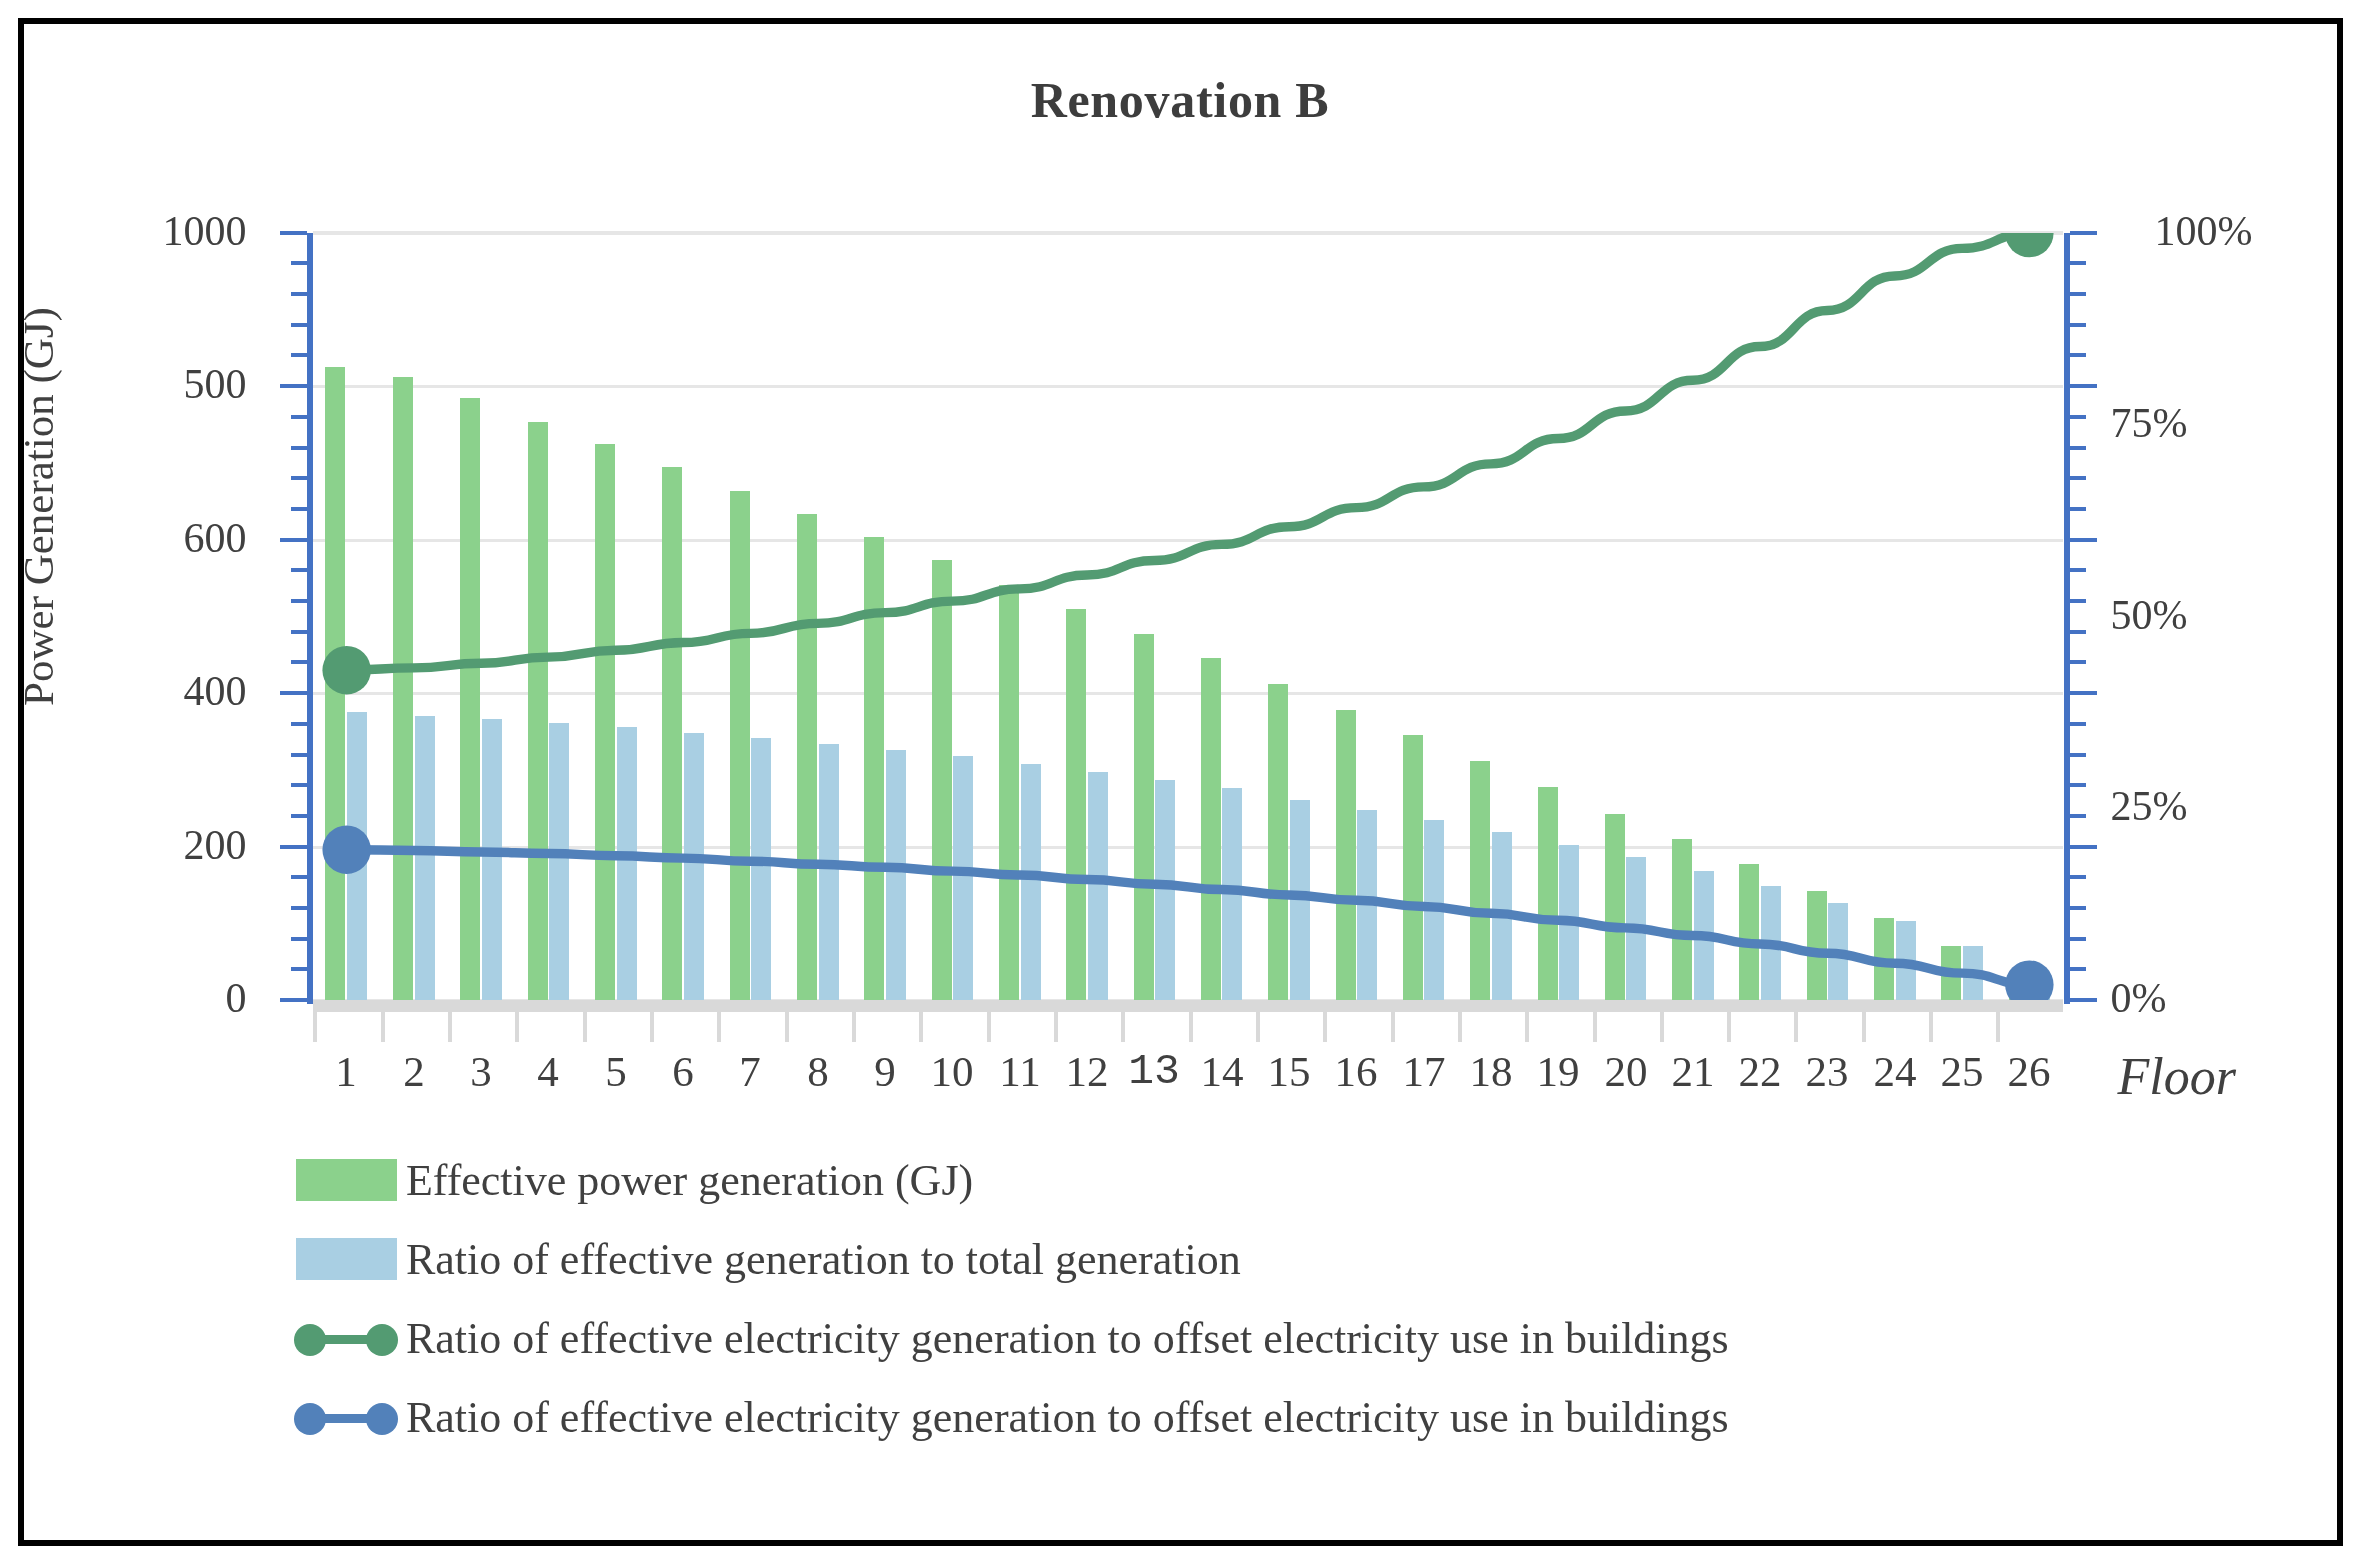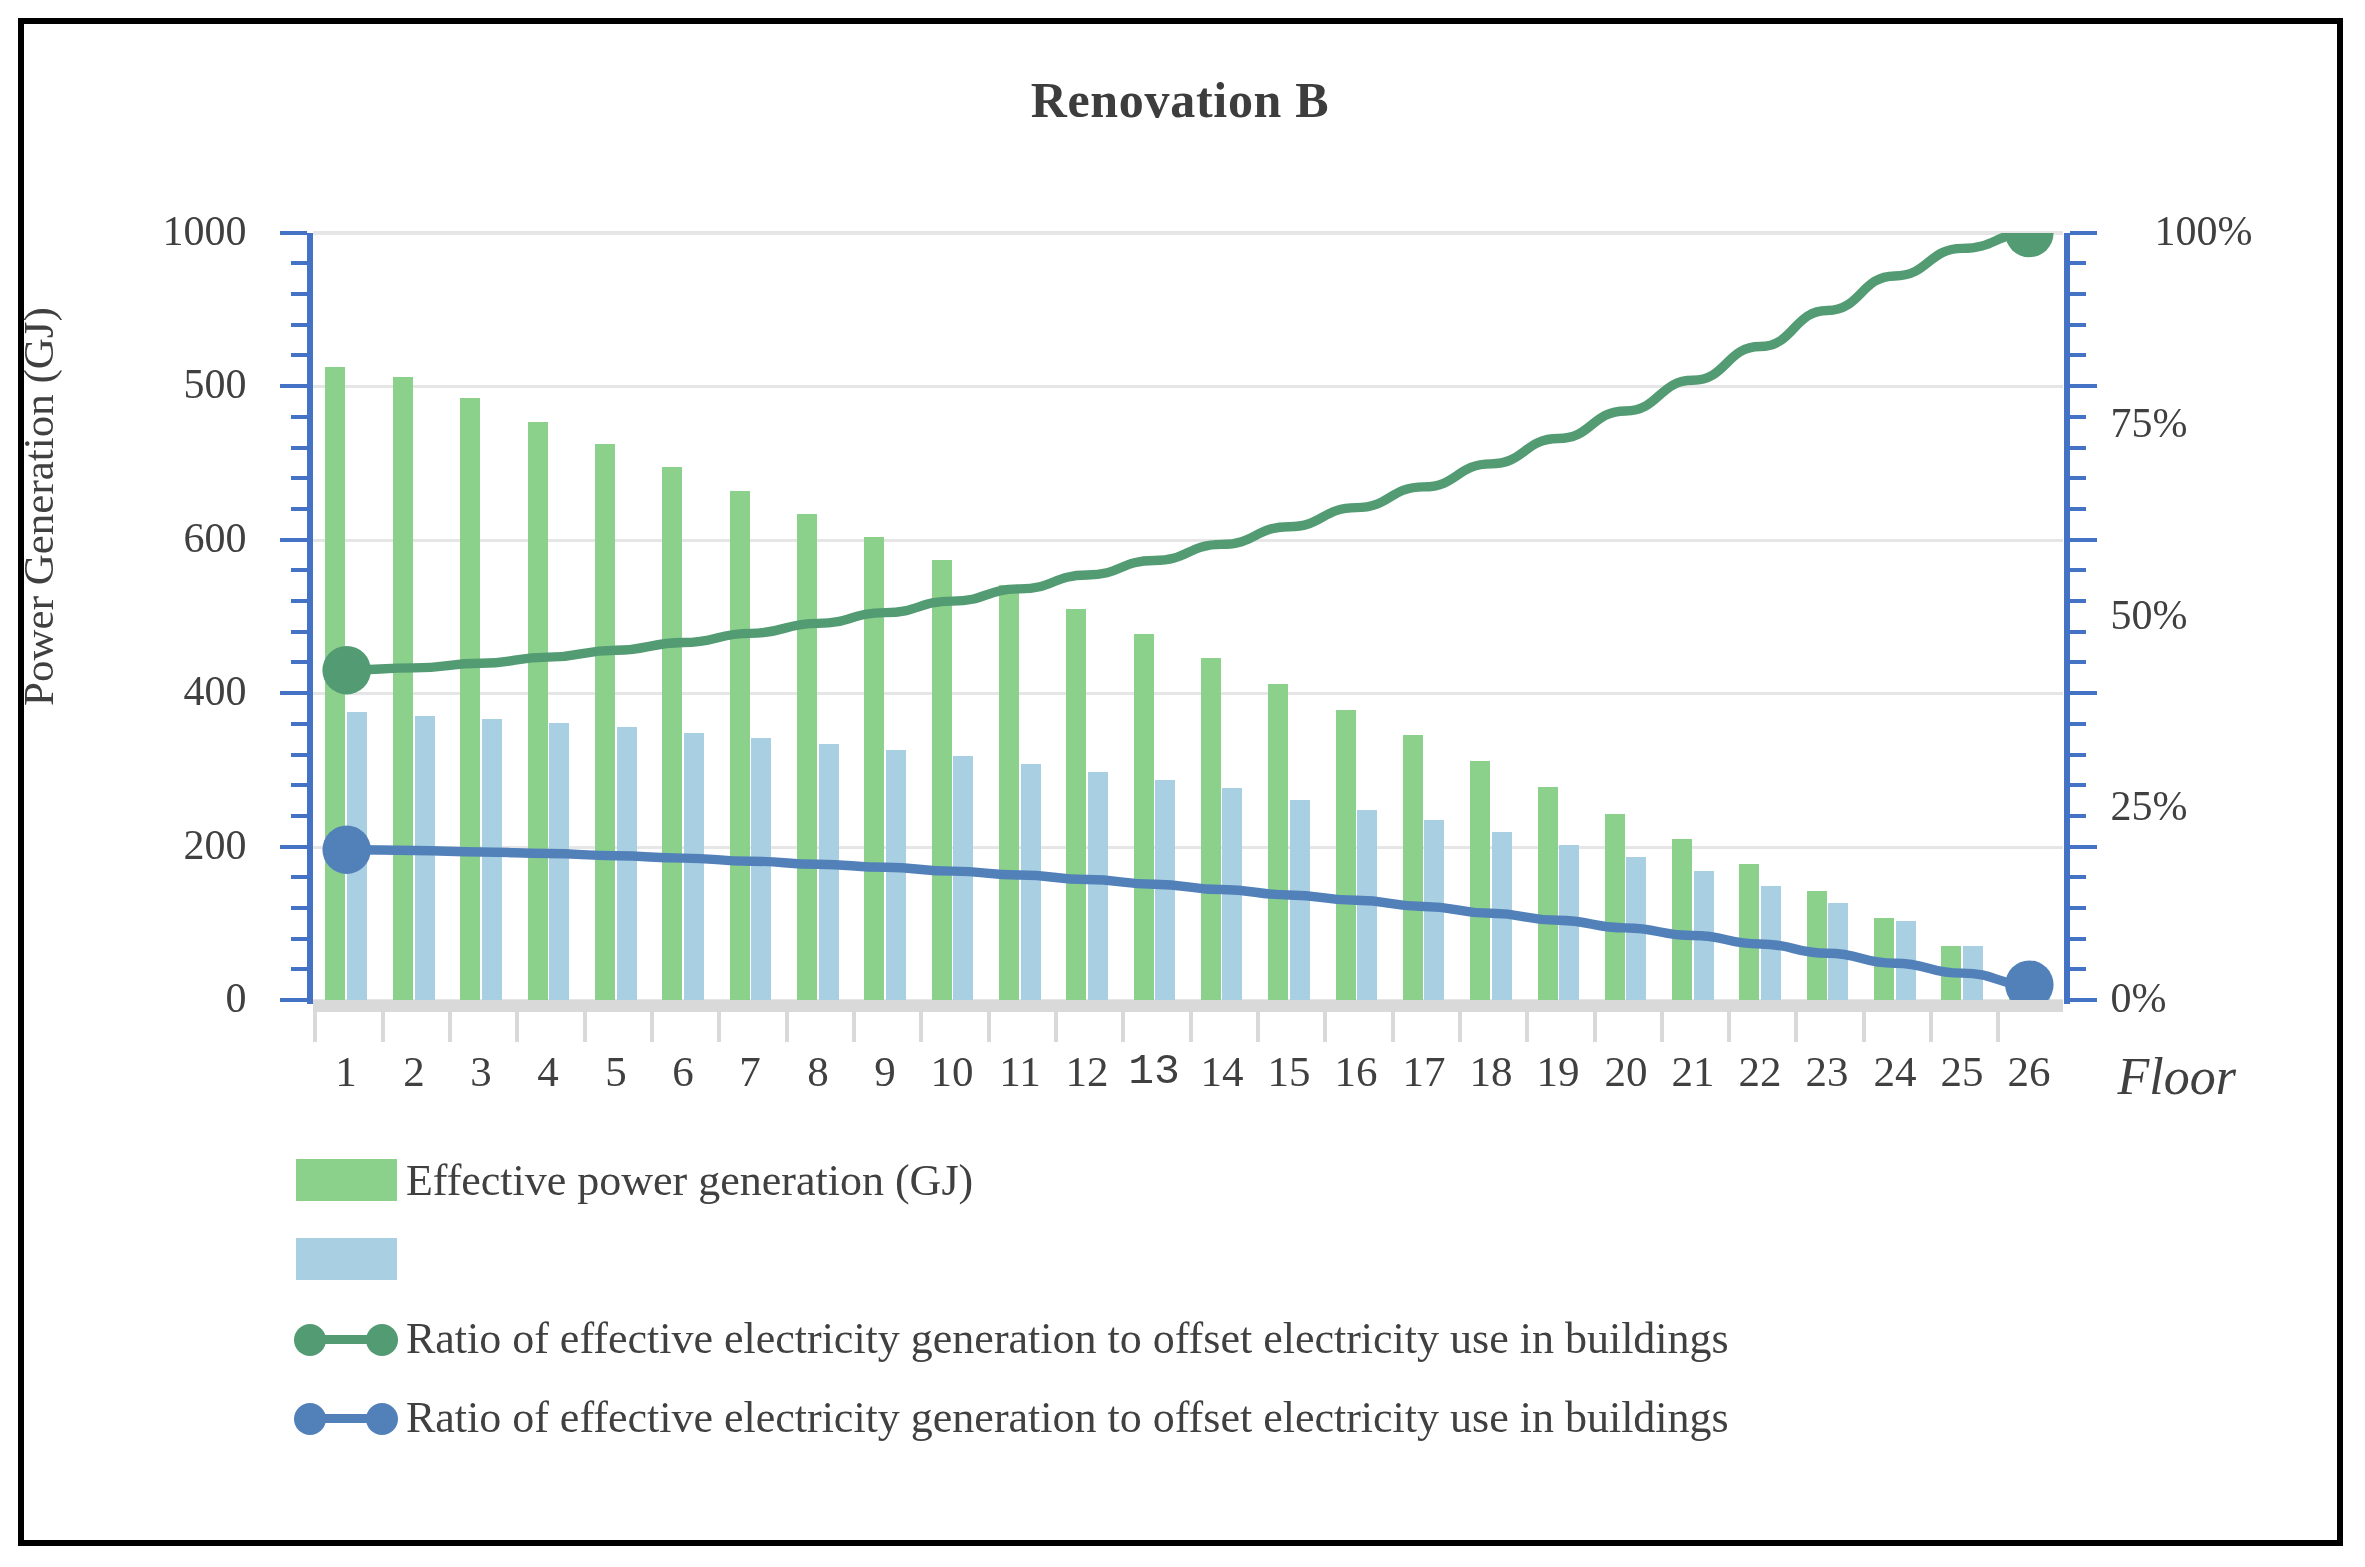--- a/index.html
+++ b/index.html
@@ -342,20 +342,21 @@
       </div>
   </div>
 
   <div id="legend">
       <div class="legend-row">
         <div class="swatch-bar" style="background: rgb(139, 209, 140);"></div>
         <div class="legend-label">Effective power generation (GJ)</div>
       </div>
       <div class="legend-row">
         <div class="swatch-bar" style="background: rgb(169, 207, 227);"></div>
+        <div class="legend-label">Ratio of effective generation to total generation</div>
       </div>
       <div class="legend-row">
         <div class="swatch-line">
           <div class="ln" style="background: rgb(83, 155, 114);"></div>
           <div class="dot l" style="background: rgb(83, 155, 114);"></div>
           <div class="dot r" style="background: rgb(83, 155, 114);"></div>
         </div>
         <div class="legend-label">Ratio of effective electricity generation to offset electricity use in buildings</div>
       </div>
       <div class="legend-row">

